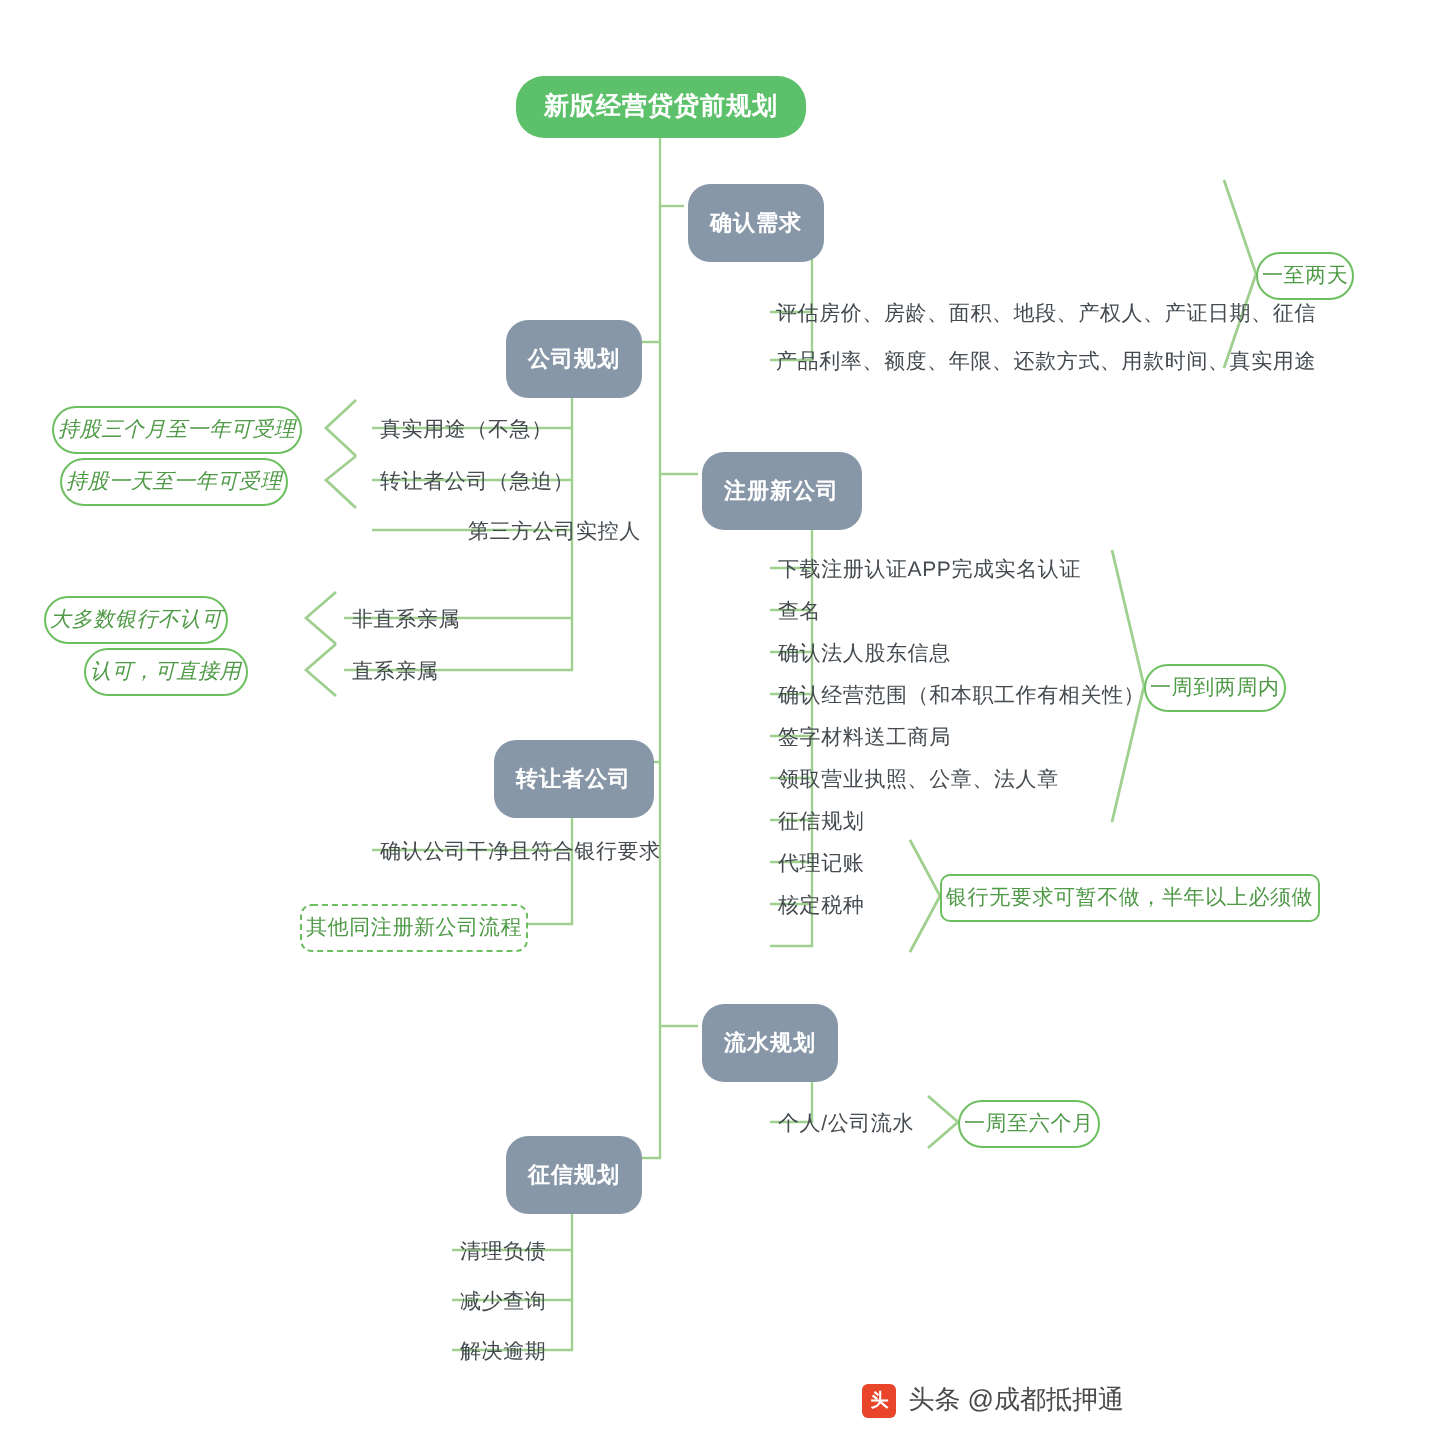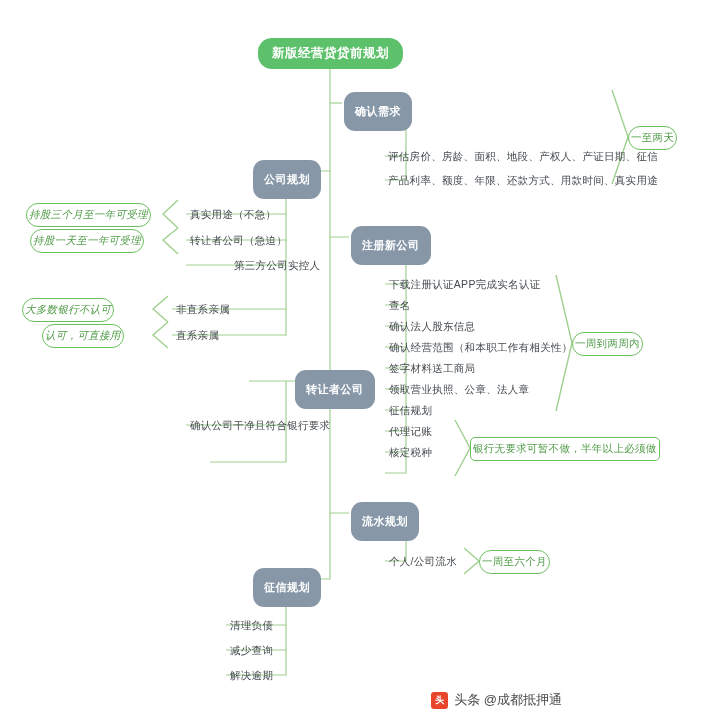--- a/index.html
+++ b/index.html
@@ -161,22 +161,23 @@
   <div class="node leaf" style="left:389px;top:341px;">确认经营范围（和本职工作有相关性）</div>
   <div class="node leaf" style="left:389px;top:362px;">签字材料送工商局</div>
   <div class="node leaf" style="left:389px;top:383px;">领取营业执照、公章、法人章</div>
   <div class="node leaf" style="left:389px;top:404px;">征信规划</div>
   <div class="node leaf" style="left:389px;top:425px;">代理记账</div>
   <div class="node leaf" style="left:389px;top:446px;">核定税种</div>
 
   <div class="node note" style="left:572px;top:332px;">一周到两周内</div>
   <div class="node note plainbox" style="left:470px;top:437px;">银行无要求可暂不做，半年以上必须做</div>
 
-  <div class="node lvl1" style="left:247px;top:370px;margin-left:48px;">转让者公司</div>
+  <div class="node lvl1" style="left:247px;top:370px;">转让者公司</div>
   <div class="node leaf" style="left:190px;top:419px;">确认公司干净且符合银行要求</div>
+  <div class="node note dashed" style="left:150px;top:452px;">其他同注册新公司流程</div>
 
   <div class="node lvl1" style="left:351px;top:502px;">流水规划</div>
   <div class="node leaf" style="left:389px;top:555px;">个人/公司流水</div>
   <div class="node note" style="left:479px;top:550px;">一周至六个月</div>
 
   <div class="node lvl1" style="left:253px;top:568px;">征信规划</div>
   <div class="node leaf" style="left:230px;top:619px;">清理负债</div>
   <div class="node leaf" style="left:230px;top:644px;">减少查询</div>
   <div class="node leaf" style="left:230px;top:669px;">解决逾期</div>
 

